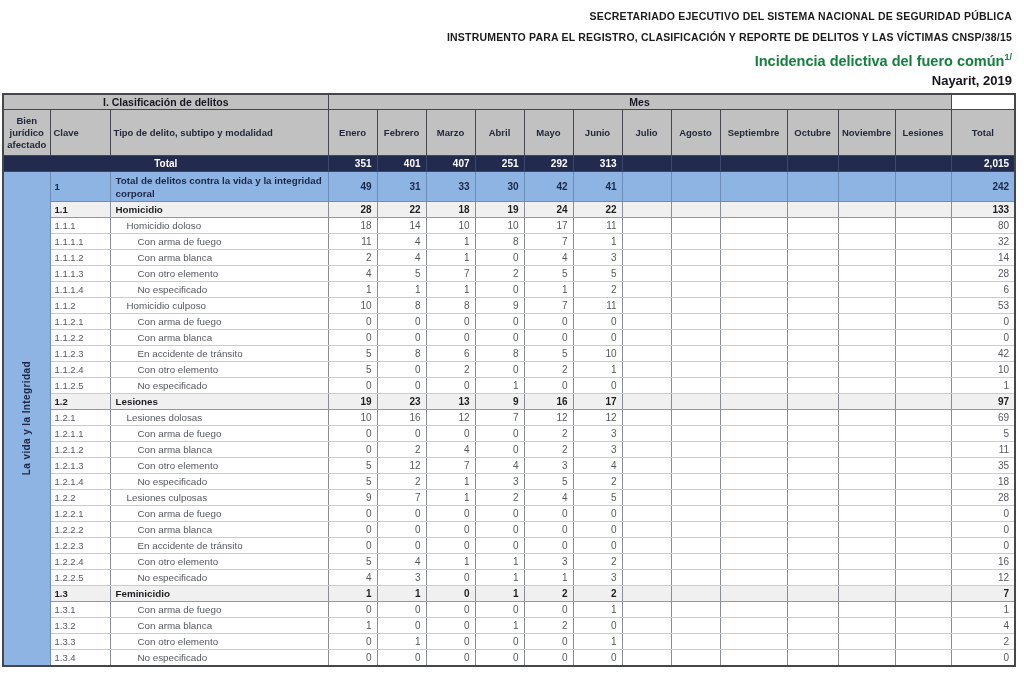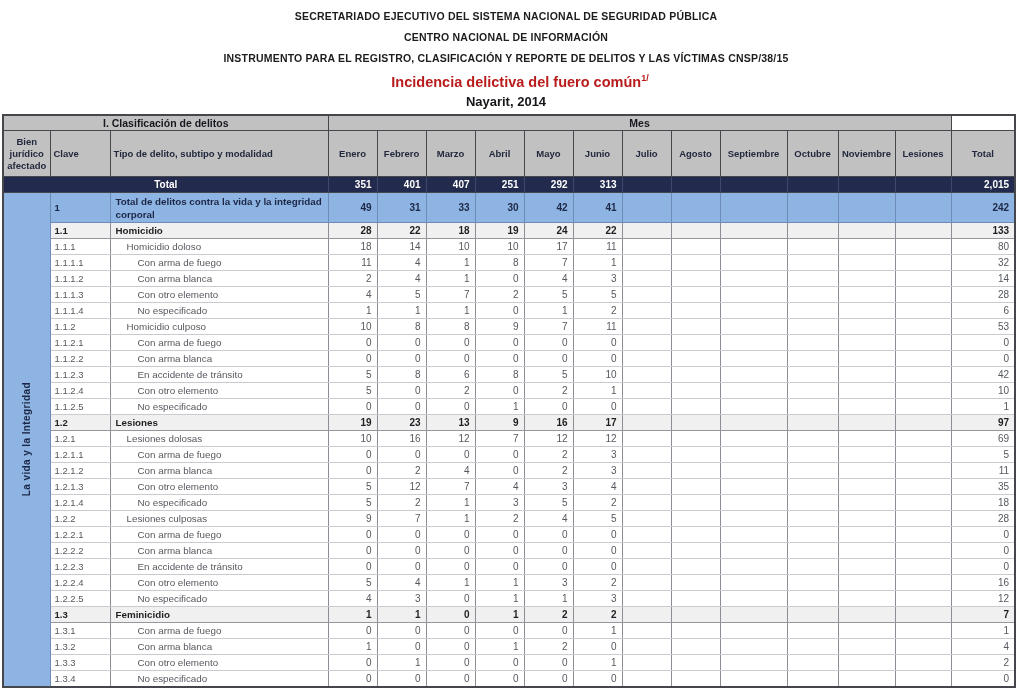--- a/index.html
+++ b/index.html
@@ -15,23 +15,23 @@
     --blueborder:#6d8cb8;
   }
   *{box-sizing:border-box;margin:0;padding:0;}
   html,body{background:#fff;}
   body{
     width:1024px;height:693px;overflow:hidden;
     font-family:"Liberation Sans",sans-serif;
     -webkit-font-smoothing:antialiased;
   }
   .page{width:1024px;height:693px;position:relative;background:#fff;}
-  .titles{padding-top:10px;width:1012px;text-align:center;}
+  .titles{padding-top:10px;width:1012px;text-align:right;}
   .t-small{font-size:10.5px;font-weight:bold;color:#1c1c1e;letter-spacing:.2px;margin-bottom:9px;}
-  .t-main{font-size:14.5px;font-weight:bold;color:#b91c1c;margin-top:2px;margin-bottom:4px;margin-left:28px;}
+  .t-main{font-size:14.5px;font-weight:bold;color:#15803d;margin-top:2px;margin-bottom:4px;margin-left:28px;}
   .t-main sup{font-size:9px;font-weight:bold;}
   .t-sub{font-size:13px;font-weight:bold;color:#15151a;margin-bottom:5px;}
 
   table.grid{
     border-collapse:collapse;table-layout:fixed;
     width:1012px;margin-left:2px;
     border:2px solid var(--bdark);
   }
   
   th.strip{
@@ -102,24 +102,23 @@
     height:16px;line-height:15px;
   }
 </style>
 </head>
 <body>
 
 <div class="page">
 
   <div class="titles">
     <div class="t-small">SECRETARIADO EJECUTIVO DEL SISTEMA NACIONAL DE SEGURIDAD PÚBLICA</div>
-    <div class="t-small">CENTRO NACIONAL DE INFORMACIÓN</div>
     <div class="t-small">INSTRUMENTO PARA EL REGISTRO, CLASIFICACIÓN Y REPORTE DE DELITOS Y LAS VÍCTIMAS CNSP/38/15</div>
     <div class="t-main"><span>Incidencia delictiva del fuero común</span><sup>1/</sup></div>
-    <div class="t-sub">Nayarit, 2014</div>
+    <div class="t-sub">Nayarit, 2019</div>
   </div>
 
   <table class="grid">
     <colgroup>
       <col style="width:47px">
         <col style="width:60px">
         <col style="width:218px">
       <col style="width:49px">
         <col style="width:49px">
         <col style="width:49px">

